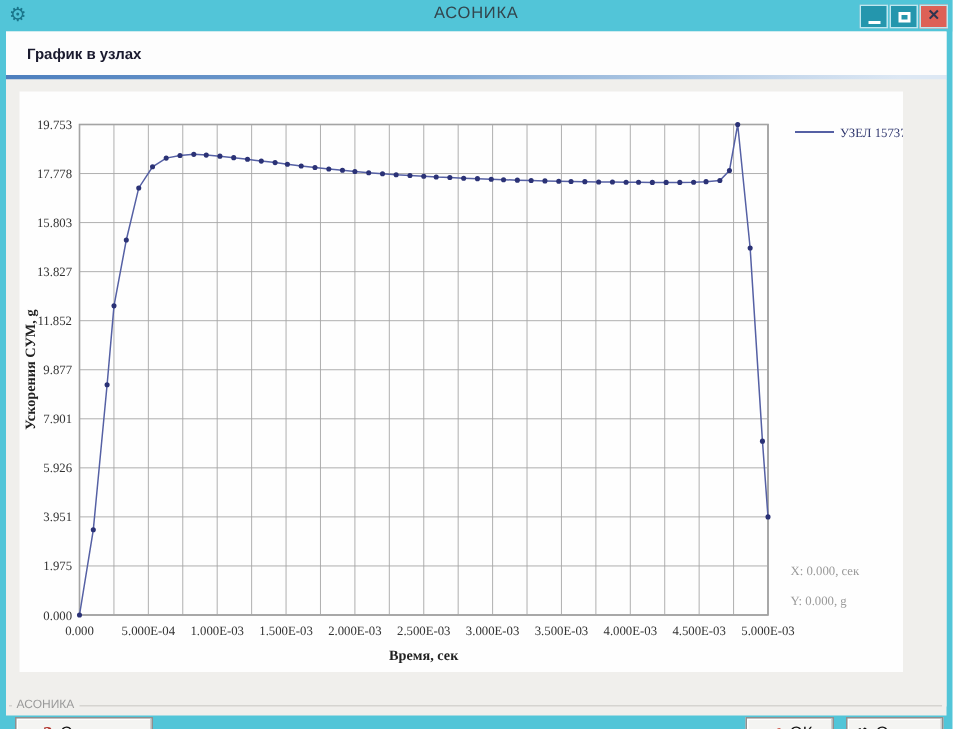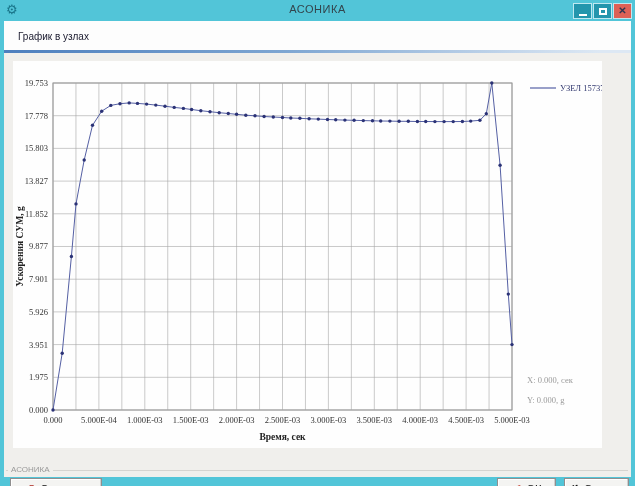--- a/index.html
+++ b/index.html
@@ -17,21 +17,21 @@
   .win-btn { width:19px; height:16px; display:flex; align-items:center; justify-content:center;
     border:1px solid #bfe8f0; }
   .win-btn.min, .win-btn.max { background:#2496ad; }
   .win-btn.close { background:#dd6156; }
   .glyph-min { width:8px; height:2px; background:#fff; margin-top:7px; }
   .glyph-max { width:8px; height:7px; border:2px solid #fff; background:transparent; }
   .glyph-close { color:#2e3550; font-size:10px; font-weight:bold; line-height:10px; }
   
   .inner { position:absolute; left:4px; top:21px; width:627px; height:456px; background:#f0efec; }
   .menubar { position:absolute; left:0; top:0; width:627px; height:29px; background:#fdfdfd; }
-  .menu-item { position:absolute; left:10px; top:8px; font-size:10px; font-weight:normal; color:#1a1a2e; padding:2px 4px; }
+  .menu-item { position:absolute; left:10px; top:8px; font-size:10px; font-weight:bold; color:#1a1a2e; padding:2px 4px; }
   .menu-sep { position:absolute; left:0; top:29px; width:627px; height:3px;
     background:linear-gradient(to right,#4d7fbe,#7ea6d2 45%,#dde8f4 95%); }
   
   .content { position:absolute; left:0; top:32px; width:627px; height:418px; background:#f0efec; }
   .chart-panel { position:absolute; left:9px; top:8px; width:589px; height:387px; background:#fefefe; }
   
   .footer { position:absolute; left:0; top:410px; width:627px; height:46px; }
   .group-label { position:absolute; left:4px; top:2px; font-size:8px; color:#9a9a9a; background:#f0efec; padding:0 3px; z-index:2; }
   .group-line { position:absolute; left:2px; top:7px; width:622px; height:1px; background:#d5d4d0; }
   .btn { position:absolute; height:22px; background:#f4f4f2; border:1px solid #8f8f8f;

